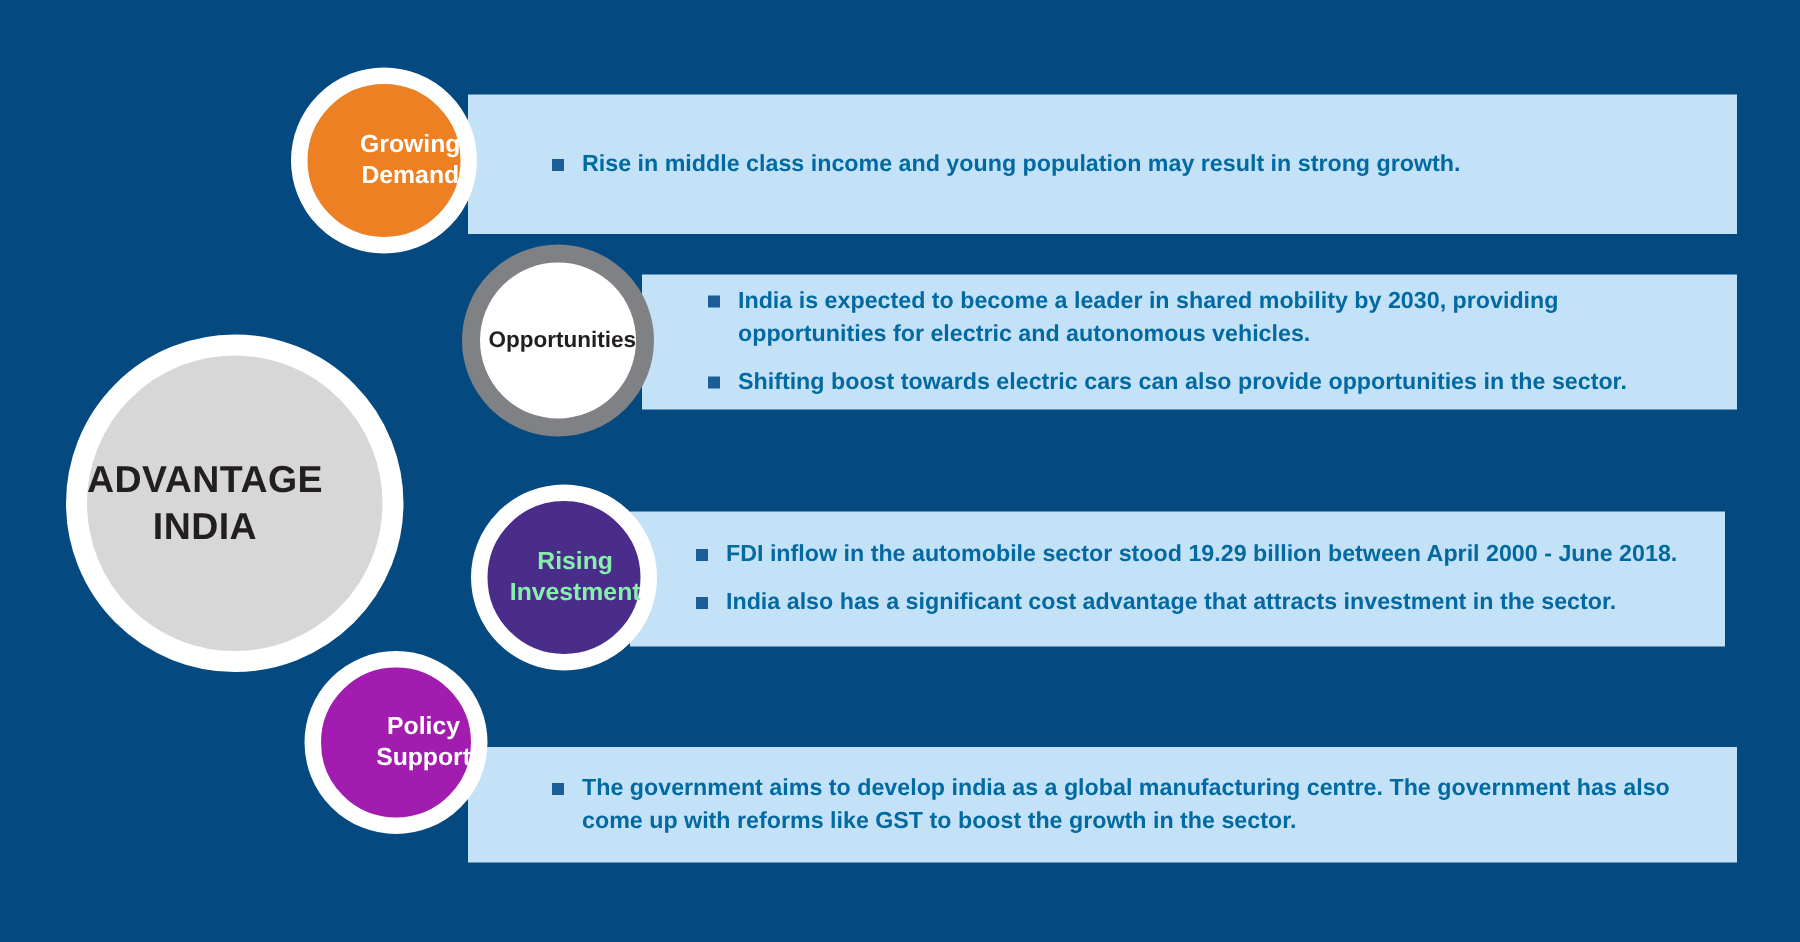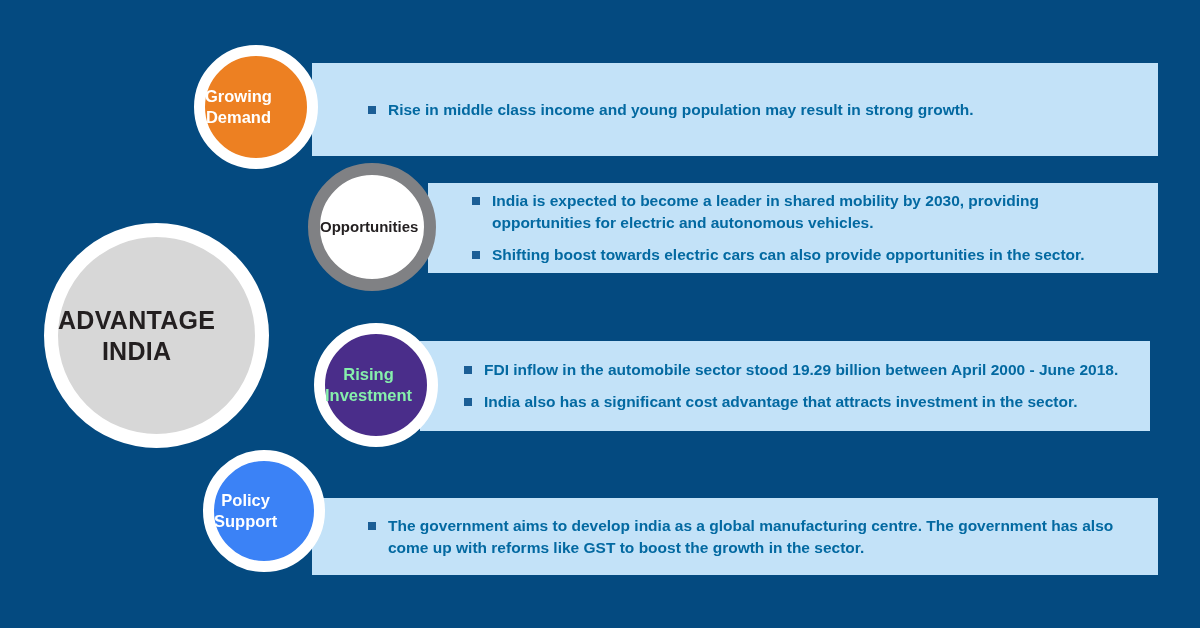--- a/index.html
+++ b/index.html
@@ -69,21 +69,21 @@
   }
   .bullet-text { flex: 1; }
 
   
   .badge {
     position: absolute;
     border-radius: 50%;
     box-sizing: border-box;
     display: flex;
     align-items: center;
-    justify-content: flex-start;
+    justify-content: flex-end;
     z-index: 6;
   }
   .badge-label {
     font-size: 16.5px;
     font-weight: bold;
     line-height: 1.25;
     text-align: center;
     white-space: pre-line;
   }
 
@@ -105,23 +105,23 @@
 
   .badge-rising {
     left: 314px; top: 323px;
     width: 124px; height: 124px;
     background: #4a2d8a;
     border: 11px solid #ffffff;
   }
   .badge-rising .badge-label { color: #86efac; }
 
   .badge-policy {
-    left: 203px; top: 450px;
+    left: 203px; top: 434px;
     width: 122px; height: 122px;
-    background: #3b82f6;
+    background: #a21caf;
     border: 11px solid #ffffff;
   }
   .badge-policy .badge-label { color: #ffffff; }
 
   
   #panel-0 { left: 312px; top: 63px;  width: 846px; height: 93px;  padding: 0 26px 0 56px; }
   #panel-1 { left: 428px; top: 183px; width: 730px; height: 90px;  padding: 0 17px 0 44px; }
   #panel-2 { left: 420px; top: 341px; width: 730px; height: 90px;  padding: 0 14px 0 44px; }
   #panel-3 { left: 312px; top: 474px; width: 846px; height: 77px;  padding: 0 26px 0 56px; margin-top: 24px; }
 

